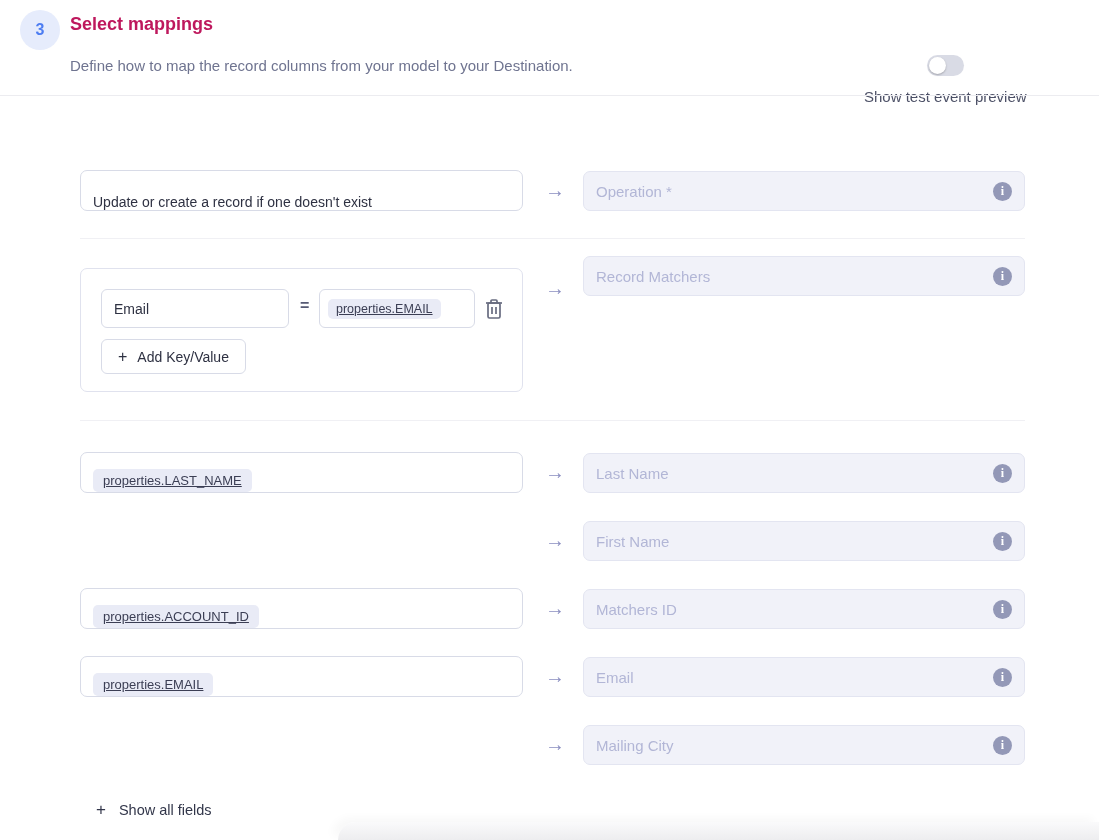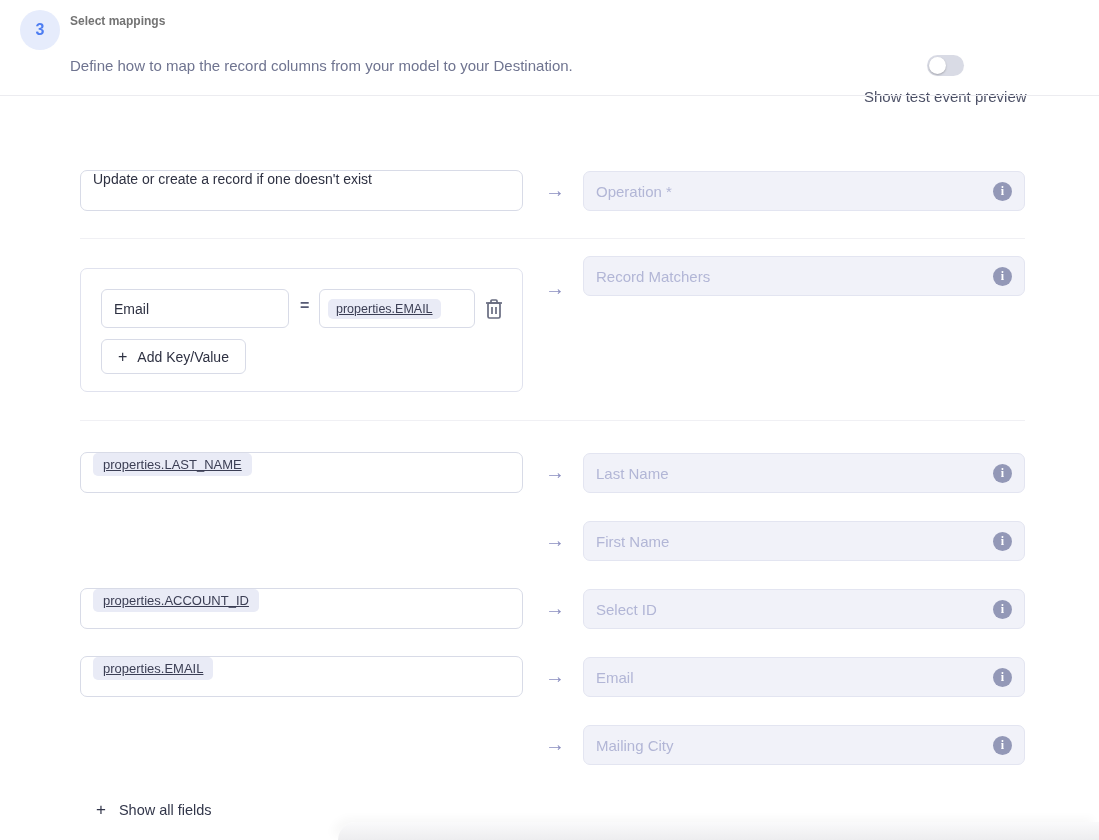--- a/index.html
+++ b/index.html
@@ -16,21 +16,21 @@
   
   .step-badge {
     position: absolute; left: 20px; top: 10px;
     width: 40px; height: 40px; border-radius: 50%;
     background: #e6ecfc; color: #4d7df2;
     display: flex; align-items: center; justify-content: center;
     font-size: 16px; font-weight: bold;
   }
   .page-title {
     position: absolute; left: 70px; top: 14px;
-    font-size: 12px; font-weight: bold; color: #737373;
+    font-size: 18px; font-weight: bold; color: #be185d;
   }
   .page-subtitle {
     position: absolute; left: 70px; top: 57px;
     font-size: 15px; color: #6f7490;
   }
   .toggle-wrap {
     position: absolute; left: 864px; top: 55px;
     display: flex; align-items: center; gap: 12px; flex-direction: column;
   }
   .toggle {
@@ -46,21 +46,21 @@
   .toggle-label { font-size: 15px; color: #4c5066; white-space: nowrap; }
   .header-divider {
     position: absolute; left: 0; top: 95px; width: 1099px; height: 1px;
     background: #ececf0;
   }
 
   
   .src-box {
     position: absolute; left: 80px; width: 443px; height: 41px;
     background: #ffffff; border: 1px solid #d8dbe7; border-radius: 7px;
-    display: flex; align-items: flex-start; padding: 0 12px;
+    display: flex; align-items: flex-end; padding: 0 12px;
     font-size: 14px; color: #2e3142;
   }
   .dest-box {
     position: absolute; left: 583px; width: 442px; height: 40px;
     background: #f1f2f9; border: 1px solid #e3e5f1; border-radius: 7px;
     display: flex; align-items: center; padding: 8px 12px;
     font-size: 15px; color: #b2b6d6;
   }
   .dest-box .spacer { flex: 1; }
   .info-icon {
@@ -208,21 +208,21 @@
     <span>First Name</span>
     <span class="spacer"></span>
     <span class="info-icon">i</span>
   </div>
 
   <div class="src-box" style="top:588px">
     <span class="chip">properties.ACCOUNT_ID</span>
   </div>
   <div class="arrow" style="top:597px">→</div>
   <div class="dest-box" style="top:589px">
-    <span>Select ID</span>
+    <span>Matchers ID</span>
     <span class="spacer"></span>
     <span class="info-icon">i</span>
   </div>
 
   <div class="src-box" style="top:656px">
     <span class="chip">properties.EMAIL</span>
   </div>
   <div class="arrow" style="top:665px">→</div>
   <div class="dest-box" style="top:657px">
     <span>Email</span>

